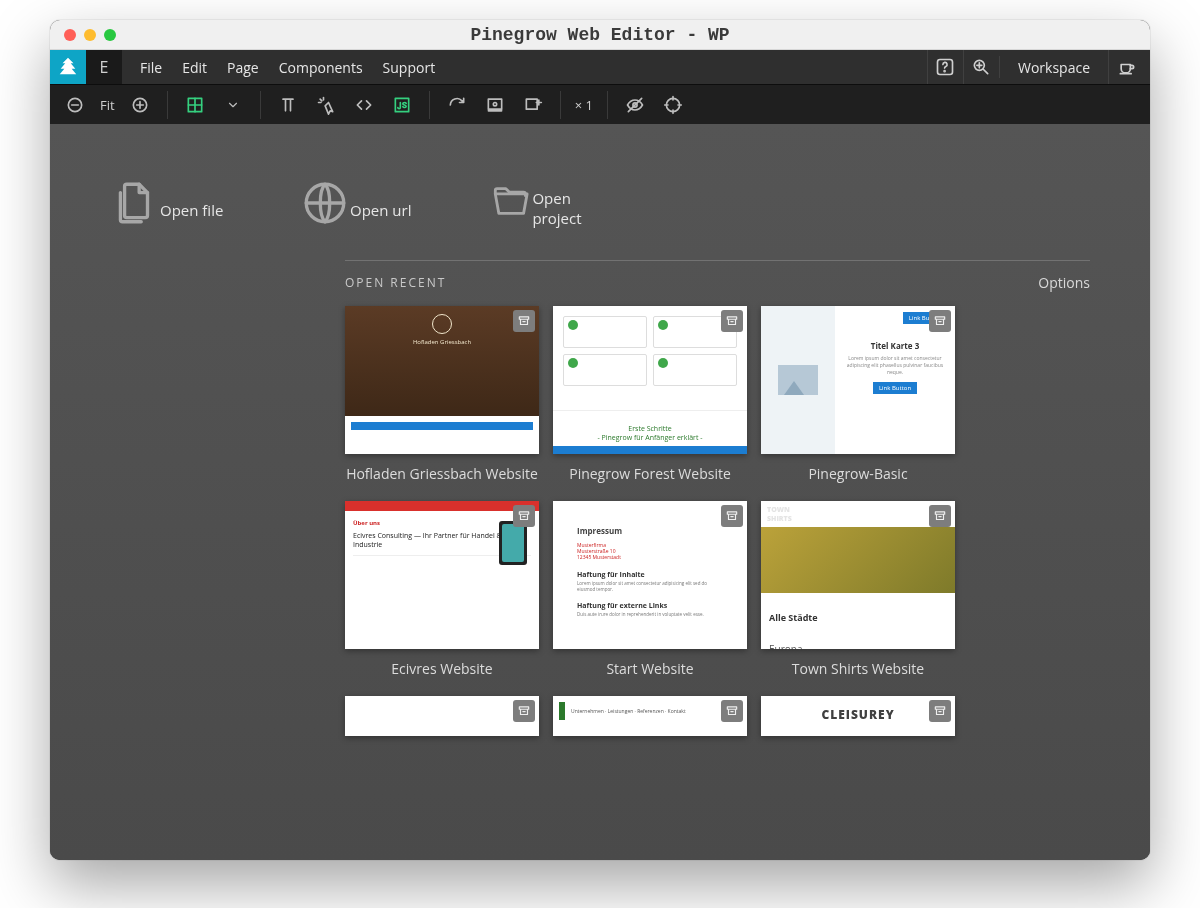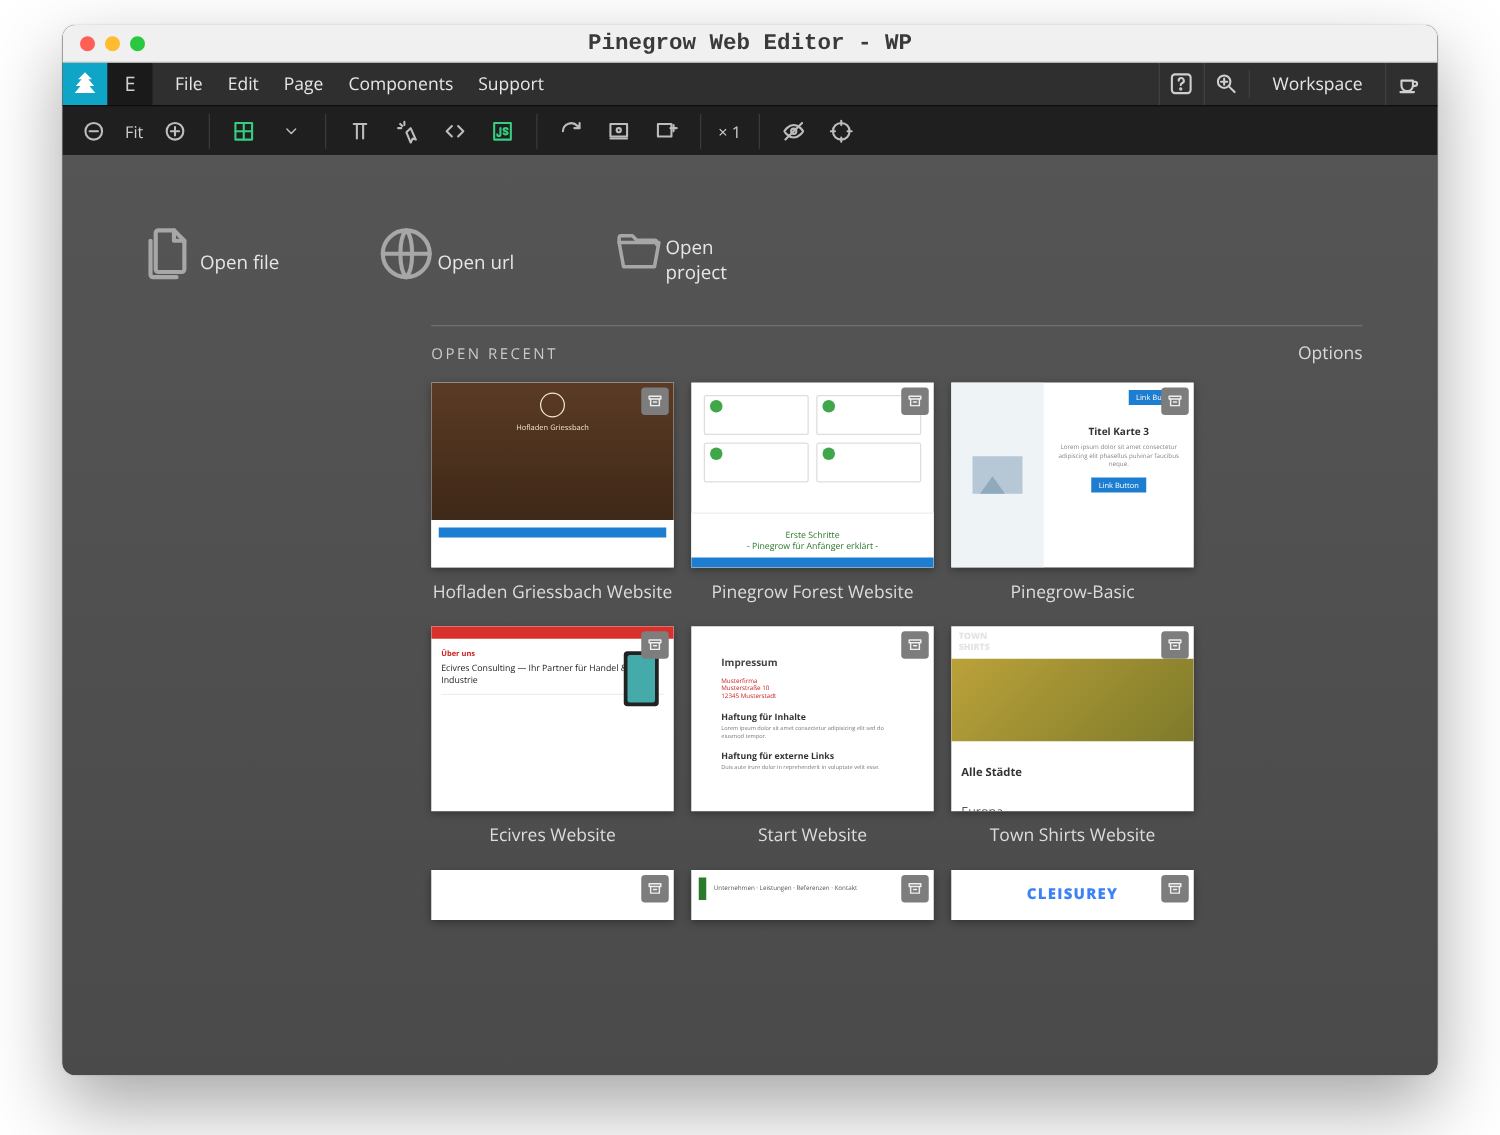--- a/index.html
+++ b/index.html
@@ -60,21 +60,21 @@
   .t3 .right{flex:1; padding:8px; font-size:5px; color:#888; text-align:center; position:relative;}
   .t3 .btn{position:absolute; top:6px; right:8px; background:#1c7dd1; color:#fff; font-size:6px; padding:2px 6px;}
   .t3 .btn2{background:#1c7dd1; color:#fff; font-size:6px; padding:2px 6px; display:inline-block; margin-top:6px;}
   .t4 .redbar{height:10px;background:#d9302c;} .t4 .body{padding:8px;font-size:5px;color:#666;}
   .t4 .phone{position:absolute; right:12px; top:20px; width:28px; height:44px; background:#222; border-radius:3px;}
   .t4 .phone::after{content:"";position:absolute;inset:3px;background:#4aa;border-radius:2px;}
   .t5{padding:24px;font-size:5px;color:#444;} .t5 b{color:#c22;font-weight:normal;}
   .t6 .hero{height:66px;background:linear-gradient(135deg,#bba23a,#7e7a2a);} 
   .t6 .pad{padding:18px 8px;font-size:9px;color:#333;font-weight:700;}
   .t6 .cities{display:flex;gap:4px;padding:0 8px;} .t6 .cities span{background:#fafafa;border:1px solid #ddd;padding:3px 6px;font-size:9px;font-weight:700;}
-  .leisurey{color:#3b82f6;font-weight:800;letter-spacing:1px;font-size:12px;text-align:center;padding-top:10px;}
+  .leisurey{color:#404040;font-weight:800;letter-spacing:1px;font-size:12px;text-align:center;padding-top:10px;}
   .iconstroke{fill:none;stroke-width:2;stroke-linecap:round;stroke-linejoin:round;}
 </style>
 </head>
 <body>
 
 <div class="window">
 
   <div class="titlebar">
     <div class="traffic-lights">
       <div class="dot red"></div>

